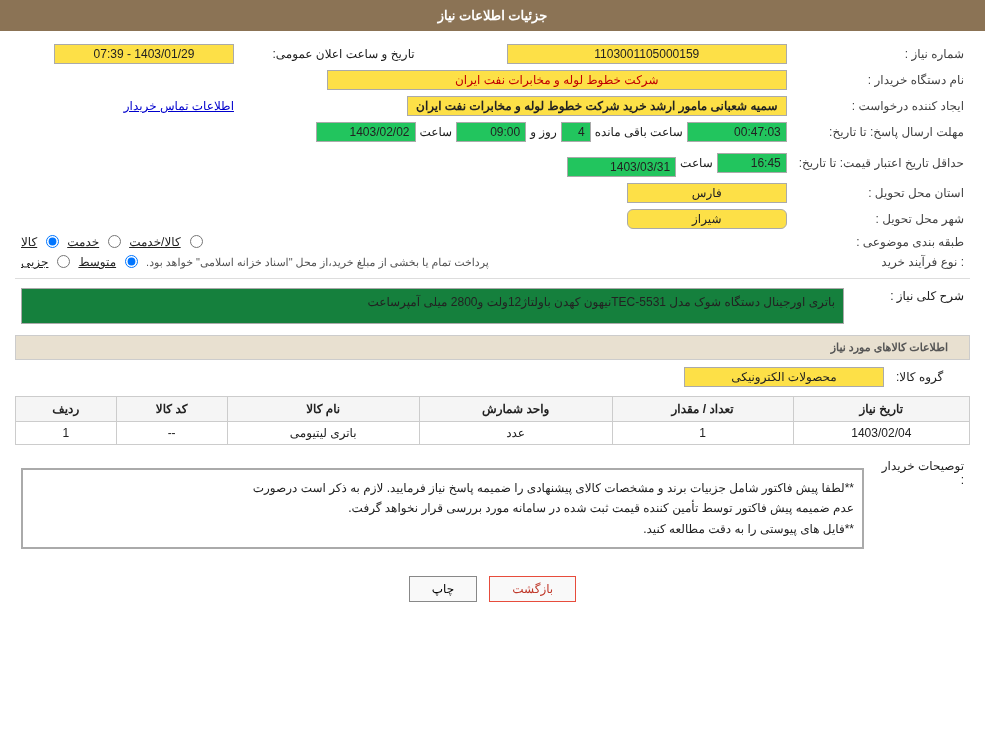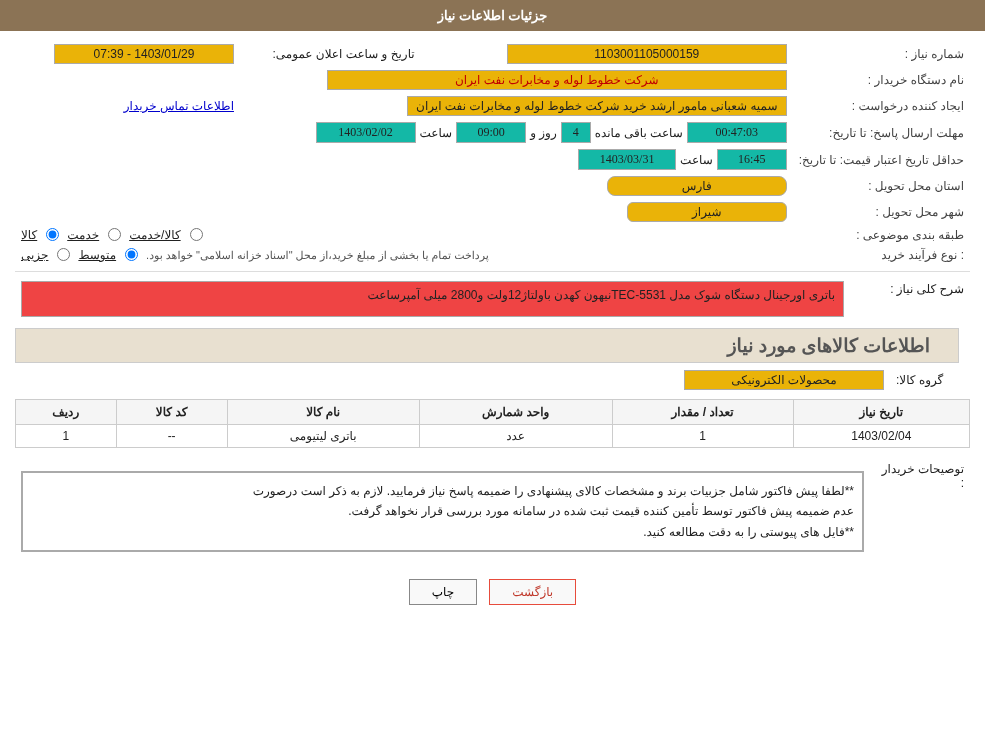--- a/index.html
+++ b/index.html
@@ -38,43 +38,43 @@
       vertical-align: middle;
     }
     .label-cell {
       color: #444;
       white-space: nowrap;
       text-align: right;
       width: 120px;
     }
     .value-box {
       border: 1px solid #aaa;
-      background: #eab308;
+      background: #fde047;
       padding: 2px 6px;
       display: inline-block;
       min-width: 80px;
       text-align: center;
     }
     .blue-link {
       color: #0000cc;
       text-decoration: underline;
       cursor: pointer;
     }
     .section-header {
       background: #e8e0d0;
       color: #555;
       font-weight: bold;
-      padding: 5px 28px;
-      margin: 8px 11px 4px 0;
+      padding: 5px 21px;
+      margin: 8px 0 4px 0;
       border: 1px solid #ccc;
-      font-size: 19px;
+      font-size: 11px;
     }
     .description-box {
       border: 1px solid #aaa;
-      background: #ef4444;
+      background: #15803d;
       padding: 6px 8px;
       min-height: 36px;
       width: 100%;
       text-align: right;
       direction: rtl;
     }
     .goods-table {
       width: 100%;
       border-collapse: collapse;
       margin-top: 6px;
@@ -139,25 +139,24 @@
       margin: 6px 0;
     }
     .inline-fields {
       display: flex;
       align-items: center;
       gap: 4px;
       direction: rtl;
     }
     .small-box {
       border: 1px solid #aaa;
-      background: #14b8a6;
+      background: #22c55e;
       padding: 2px 5px;
       display: inline-block;
-      text-align: center;
-      font-family: Liberation Serif, serif;
+      text-align: right;
     }
   </style>
 </head>
 <body>
 
 <div class="page-wrapper">
 
   <div class="header-bar">
     <span>جزئیات اطلاعات نیاز</span>
   </div>
@@ -184,21 +183,21 @@
       <tr>
         <td class="label-cell">نام دستگاه خریدار :</td>
         <td colspan="4">
           <span class="value-box" style="width:460px; color:#c00000; direction:rtl;">شرکت خطوط لوله و مخابرات نفت ایران</span>
         </td>
       </tr>
 
       <tr>
         <td class="label-cell">ایجاد کننده درخواست :</td>
         <td colspan="3">
-          <span class="value-box" style="width:380px; direction:rtl;">سمیه شعبانی مامور ارشد خرید  شرکت خطوط لوله و مخابرات نفت ایران</span>
+          <span class="value-box" style="width:380px; direction:rtl;font-weight:bold;">سمیه شعبانی مامور ارشد خرید  شرکت خطوط لوله و مخابرات نفت ایران</span>
         </td>
         <td>
           <span class="blue-link">اطلاعات تماس خریدار</span>
         </td>
       </tr>
 
       <tr>
         <td class="label-cell">مهلت ارسال پاسخ: تا تاریخ:</td>
         <td colspan="4">
           <div class="inline-fields">
@@ -212,29 +211,29 @@
           </div>
         </td>
       </tr>
 
       <tr>
         <td class="label-cell">حداقل تاریخ اعتبار قیمت: تا تاریخ:</td>
         <td colspan="4">
           <div class="inline-fields">
             <span class="small-box" style="width:70px;">16:45</span>
             <span>ساعت</span>
-            <span class="small-box" style="width:98px;">1403/03/31</span>
+            <span class="small-box" style="width:109px;margin-top:9px;">1403/03/31</span>
           </div>
         </td>
       </tr>
 
       <tr>
         <td class="label-cell">استان محل تحویل :</td>
         <td colspan="4">
-          <span class="value-box" style="width:180px;border-radius:8px;">فارس</span>
+          <span class="value-box" style="width:160px;">فارس</span>
         </td>
       </tr>
 
       <tr>
         <td class="label-cell">شهر محل تحویل :</td>
         <td colspan="4">
           <span class="value-box" style="width:160px;border-radius:6px;">شیراز</span>
         </td>
       </tr>
 

